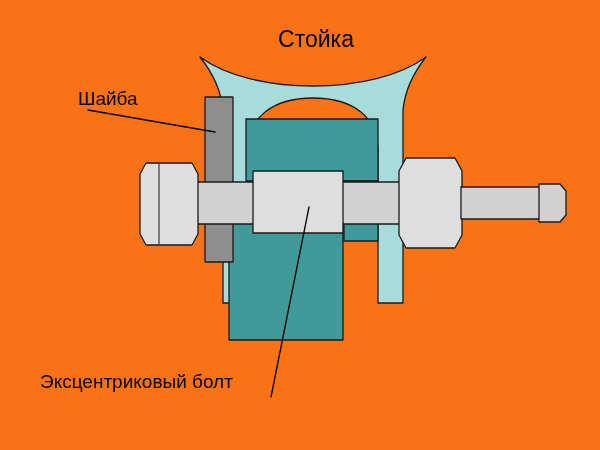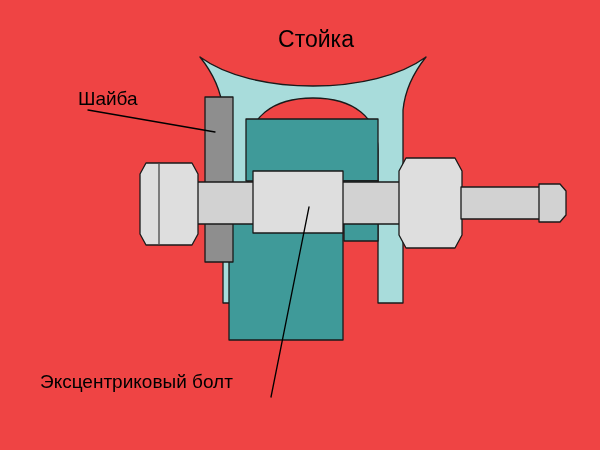--- a/index.html
+++ b/index.html
@@ -4,21 +4,21 @@
 <style>
   html, body {
     margin: 0;
     padding: 0;
     background: #ffffff;
   }
   .stage {
     position: relative;
     width: 600px;
     height: 450px;
-    background: #ef4444;
+    background: #f97316;
     overflow: hidden;
     font-family: "Liberation Sans", sans-serif;
   }
   svg { display: block; }
   .outlined {
     stroke: #1a1a1a;
     stroke-width: 1.3;
     stroke-linejoin: round;
   }
   .leader {

